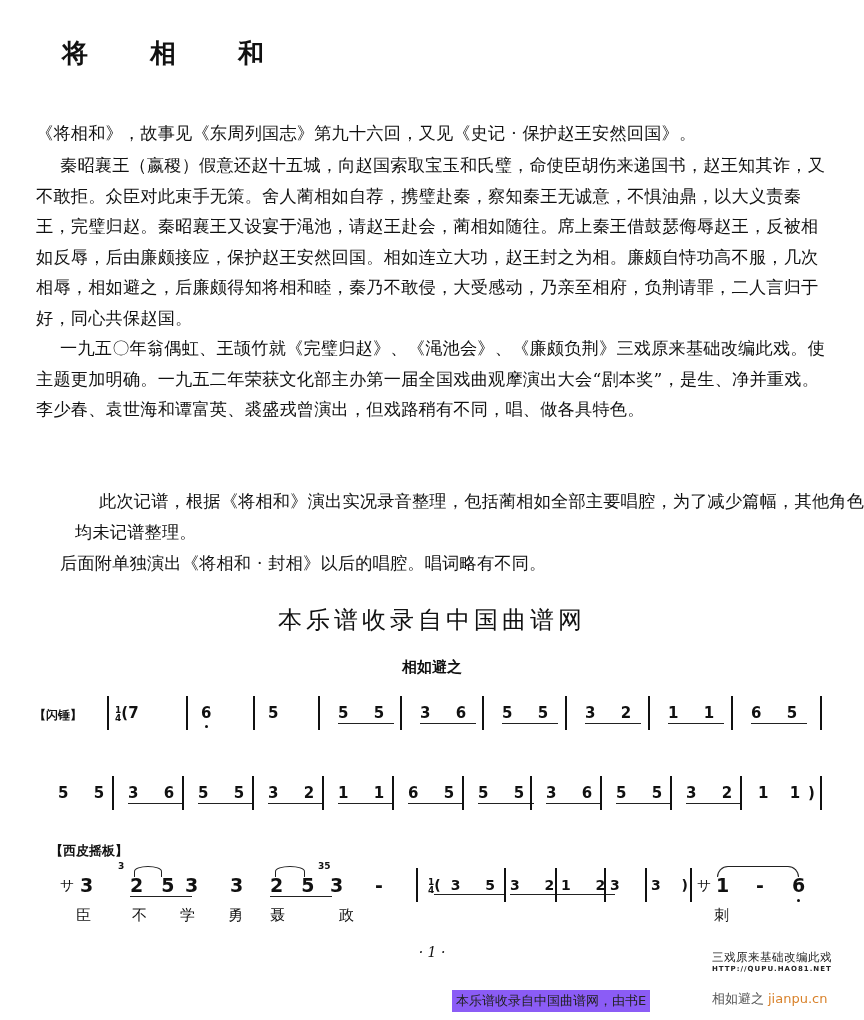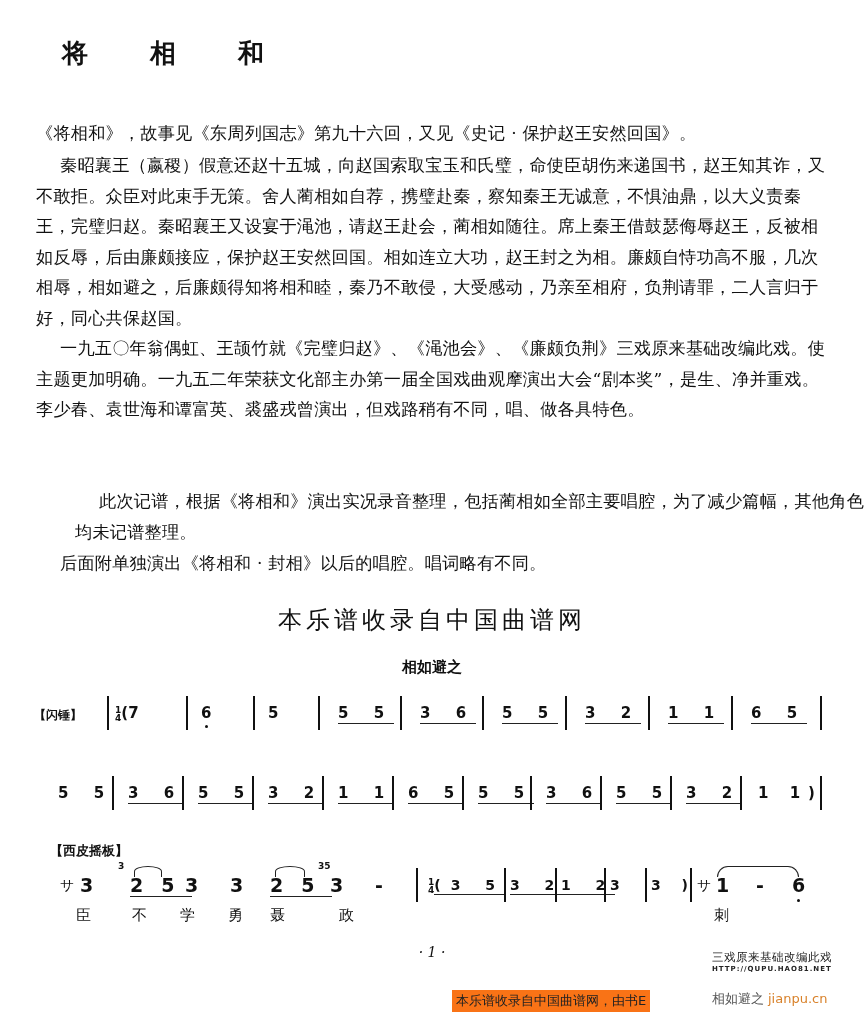--- a/index.html
+++ b/index.html
@@ -38,21 +38,21 @@
     .lyrics { position:absolute; top:906px; left:0; width:864px; height:24px; font-size:15px; }
     .lyrics span { position:absolute; }
     .pagenum { position:absolute; top:944px; left:0; width:864px; text-align:center;
                font-size:14px; font-style:italic; }
     .wm1 { position:absolute; left:712px; top:950px; font-family:"DejaVu Sans","Liberation Sans",sans-serif;
            color:#222; text-align:left; }
     .wm1 .cn { font-size:11.5px; letter-spacing:0.5px; }
     .wm1 .url { font-size:7px; letter-spacing:1px; font-weight:bold; }
     .footer-note { position:absolute; left:452px; top:990px; font-size:13px;
                    font-family:"DejaVu Sans","Liberation Sans",sans-serif; color:#222;
-                   background:#f97316; padding:2px 4px; }
+                   background:#8b5cf6; padding:2px 4px; }
     .wm2 { position:absolute; left:712px; top:990px; font-size:13px; color:#555;
            font-family:"DejaVu Serif","Liberation Serif",serif; }
     .wm2 .brand { color:#d9822b; font-family:"DejaVu Sans","Liberation Sans",sans-serif; margin-left:4px; }
   </style>
 </head>
 <body>
 
 <div class="title">将相和</div>
 
 <div class="para" style="top:118px;">《将相和》，故事见《东周列国志》第九十六回，又见《史记 · 保护赵王安然回国》。</div>

